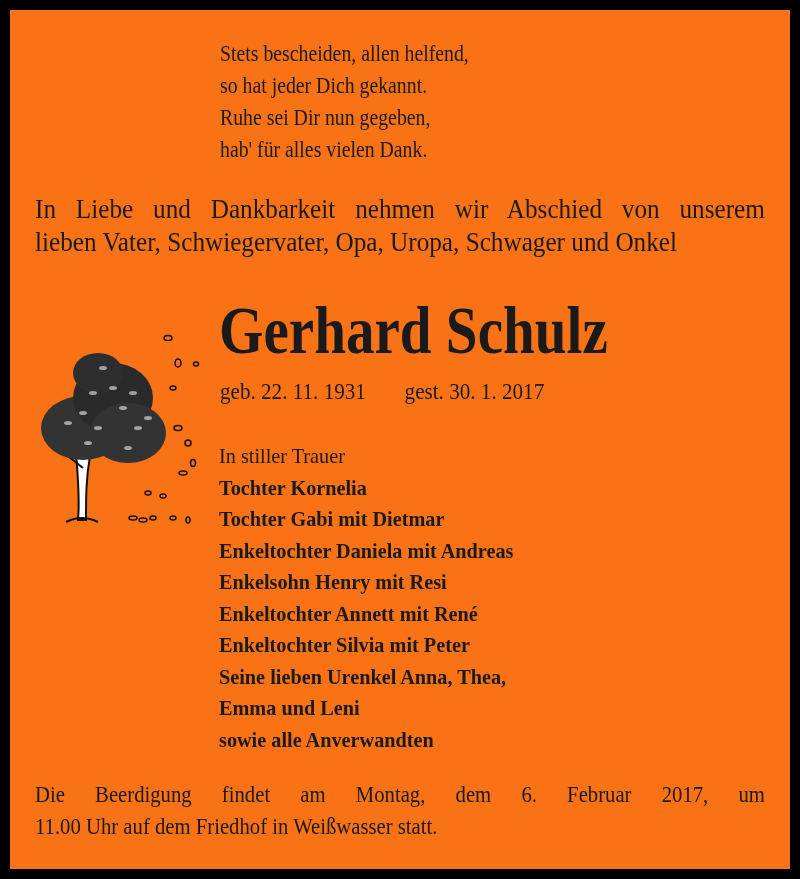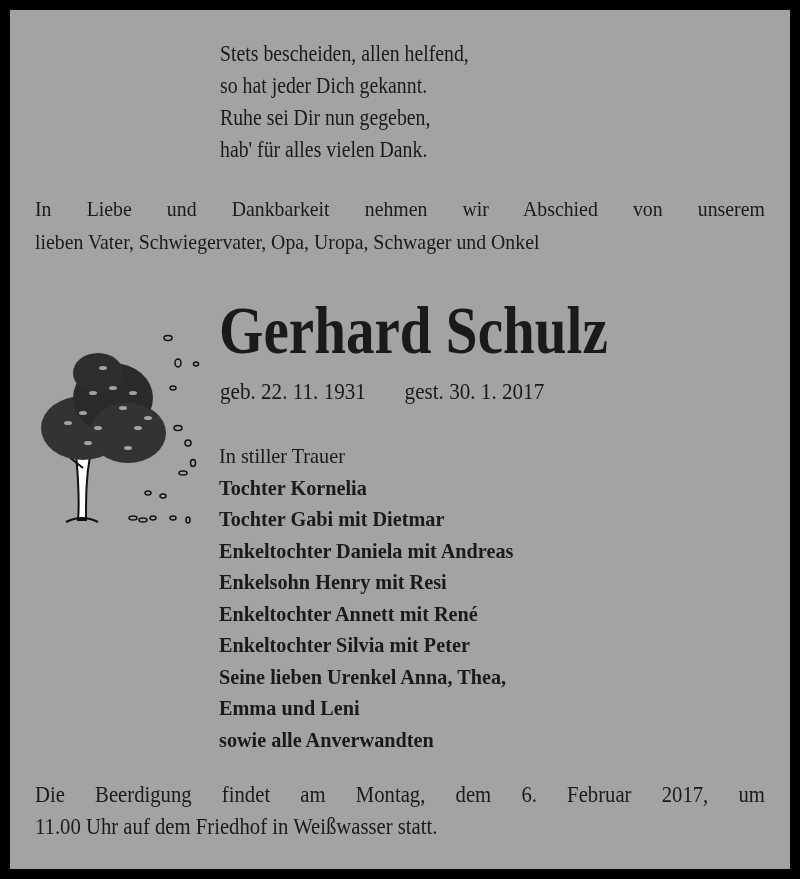--- a/index.html
+++ b/index.html
@@ -2,32 +2,32 @@
 <html><head>
 <meta charset="utf-8">
 <style>
   html, body { margin: 0; padding: 0; }
   body {
     width: 800px; height: 879px; background: #000;
     position: relative; overflow: hidden;
   }
   .page {
     position: absolute; left: 10px; top: 10px; width: 780px; height: 859px;
-    background: #a3a3a3; color: #1a1a1a;
+    background: #f97316; color: #1a1a1a;
     font-family: "Liberation Serif", "DejaVu Serif", serif;
   }
   .poem {
     position: absolute; left: 210px; top: 28px;
     font-size: 23px; line-height: 32px;
     transform: scaleX(0.86); transform-origin: left top;
   }
   .poem div { white-space: nowrap; }
   .intro {
     position: absolute; left: 25px; top: 182px; width: 730px;
-    font-size: 22px; line-height: 33px;
+    font-size: 28px; line-height: 33px;
   }
   .intro div { white-space: nowrap; transform-origin: left top; }
   .intro .l1 { transform: scaleX(0.9); text-align-last: justify; width: 811px; }
   .intro .l2 { transform: scaleX(0.9); width: 811px; }
   .name {
     position: absolute; left: 209px; top: 282px;
     font-size: 68px; font-weight: bold; line-height: 76px;
     white-space: nowrap;
     transform: scaleX(0.84); transform-origin: left top;
   }

